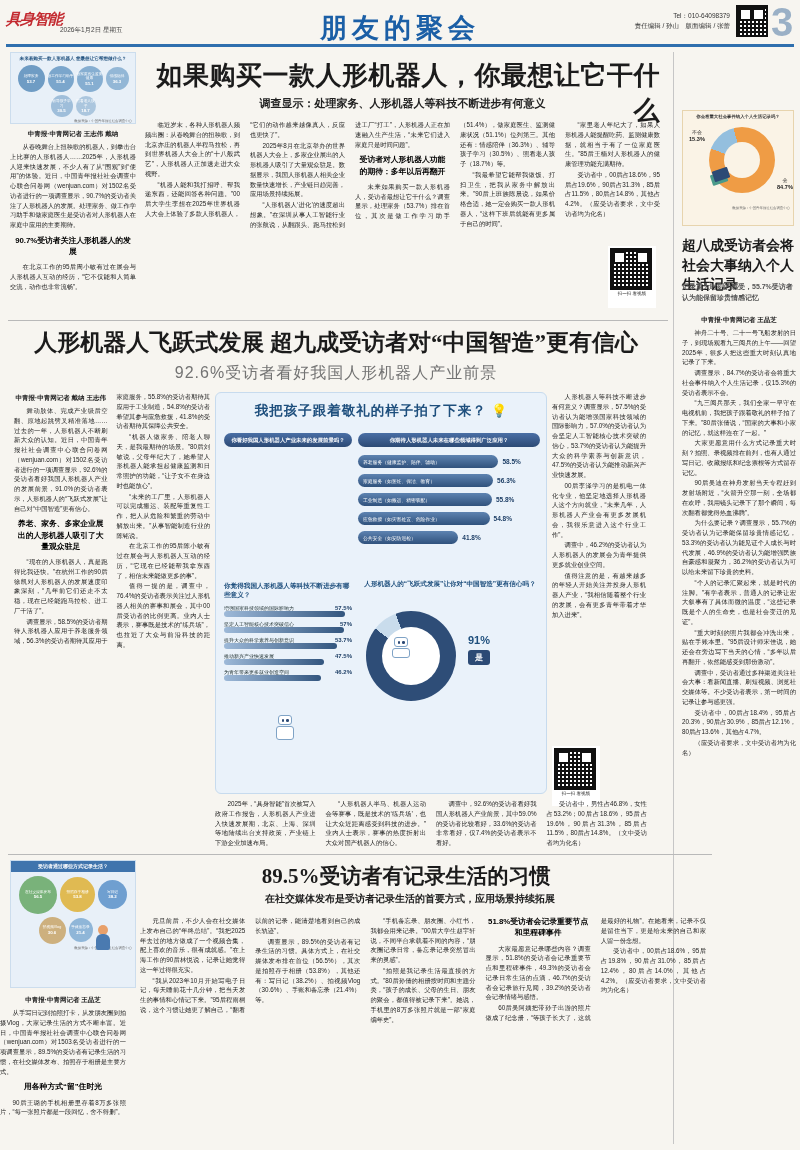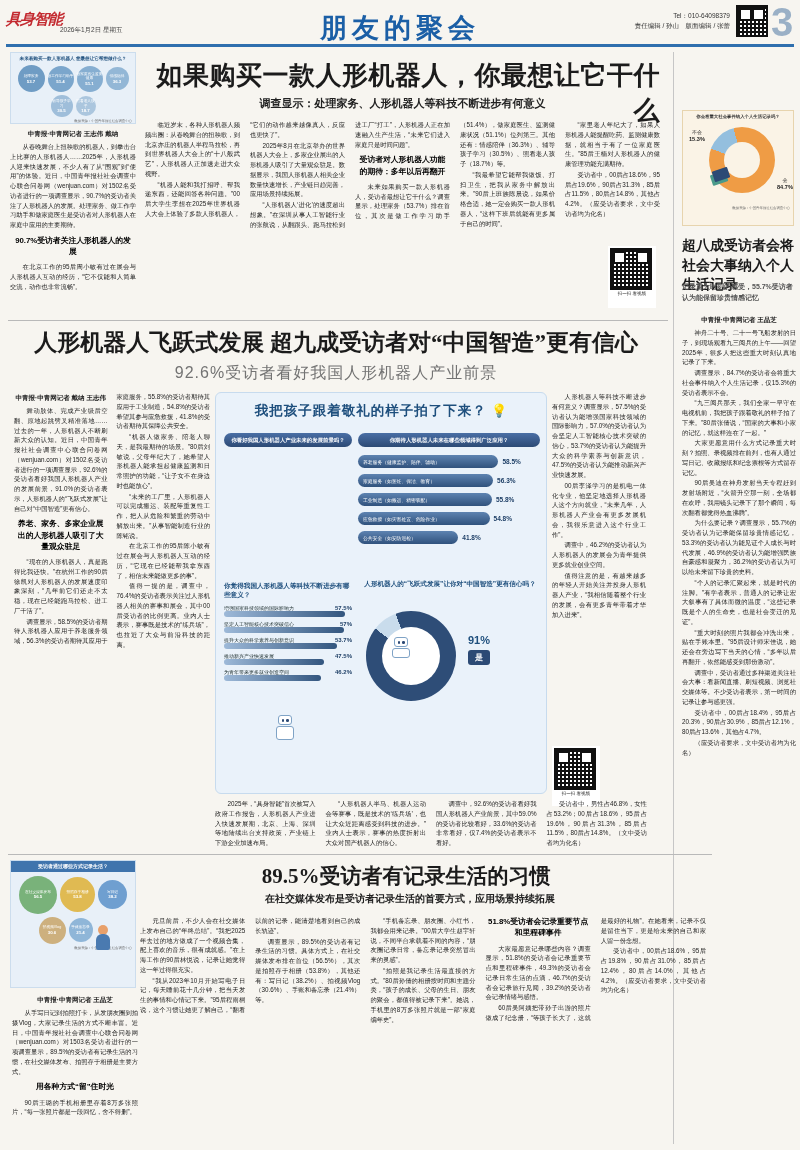--- a/index.html
+++ b/index.html
@@ -327,21 +327,21 @@
         <span class="bv">21.4</span>
       </div>
     <div class="person" style="margin-left:2px;"></div>
   </div>
   <div class="src-note">数据来源：中国青年报社社会调查中心</div>
 </div>
 
 <div class="abs headline-3" style="left:136px;top:862px;width:540px;">89.5%受访者有记录生活的习惯</div>
 <div class="abs deck-3" style="left:140px;top:892px;width:540px;">在社交媒体发布是受访者记录生活的首要方式，应用场景持续拓展</div>
 
-<div class="abs bodytext" style="left:12px;top:994px;width:126px;height:152px;overflow:hidden;">
+<div class="abs bodytext" style="left:0;top:994px;width:126px;height:152px;overflow:hidden;">
   <div class="byline">中青报·中青网记者 王品芝</div>
   <p>从手写日记到拍照打卡，从发朋友圈到拍摄Vlog，大家记录生活的方式不断丰富。近日，中国青年报社社会调查中心联合问卷网（wenjuan.com）对1503名受访者进行的一项调查显示，89.5%的受访者有记录生活的习惯，在社交媒体发布、拍照存于相册是主要方式。</p>
   <p class="sub-h">用各种方式“留”住时光</p>
   <p>90后王璐的手机相册里存着8万多张照片，“每一张照片都是一段回忆，舍不得删”。</p>
 </div>
 
 <div class="abs bodytext" style="left:140px;top:916px;width:566px;height:230px;">
   <div class="cols-5">
     <p>元旦前后，不少人会在社交媒体上发布自己的“年终总结”。“我把2025年去过的地方做成了一个视频合集，配上喜欢的音乐，很有成就感。”在上海工作的90后林悦说，记录让她觉得这一年过得很充实。</p>
     <p>“我从2023年10月开始写电子日记，每天睡前花十几分钟，把当天发生的事情和心情记下来。”95后程雨桐说，这个习惯让她更了解自己，“翻看以前的记录，能清楚地看到自己的成长轨迹”。</p>

